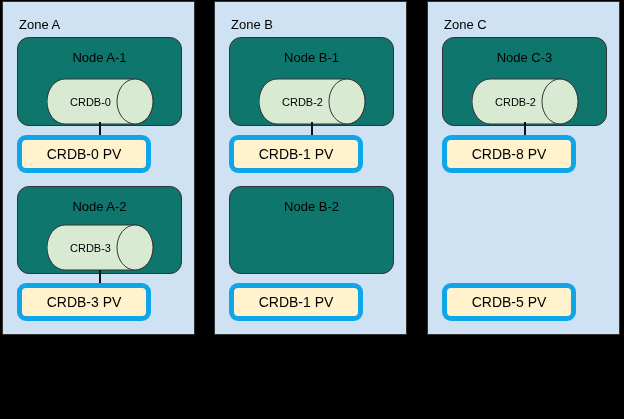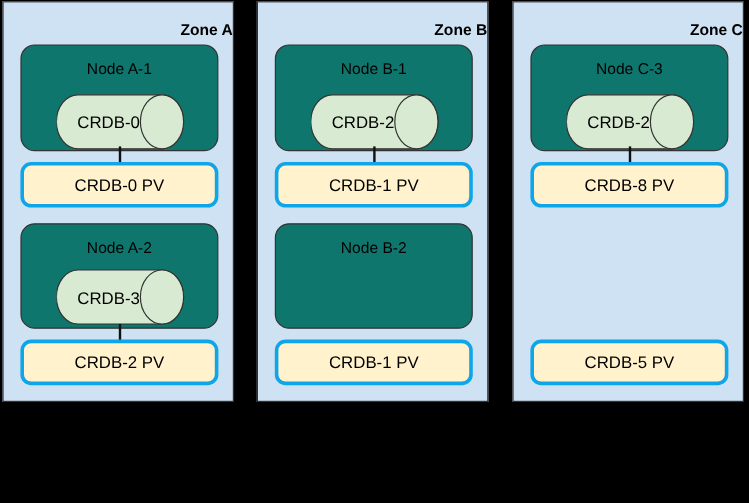--- a/index.html
+++ b/index.html
@@ -24,26 +24,25 @@
     border: 1px solid #333333;
     box-sizing: border-box;
   }
   .zone.z0 { left: 2px; }
   .zone.z1 { left: 214px; }
   .zone.z2 { left: 427px; }
 
   .zone-label {
     position: absolute;
     top: 14px;
-    left: 0;
+    left: 16px;
     width: 100%;
-    text-align: right;
+    text-align: left;
     font-size: 13px;
     line-height: 18px;
-    font-weight: bold;
   }
   .node {
     position: absolute;
     left: 14px;
     width: 165px;
     background: #0f766e;
     border: 1px solid #333333;
     border-radius: 12px;
     box-sizing: border-box;
   }
@@ -70,37 +69,37 @@
   .cyl-body { fill: #d9ead3; stroke: #333333; stroke-width: 1; }
   .cyl-label {
     position: absolute;
     top: 0;
     left: 0;
     right: 20px;
     height: 100%;
     display: flex;
     align-items: center;
     justify-content: center;
-    font-size: 14px;
+    font-size: 11px;
   }
   .connector {
     position: absolute;
     left: 96px;
     width: 2px;
     background: #111111;
   }
   .connector.c1 { top: 120px; height: 14px; }
   .connector.c2 { top: 268px; height: 14px; }
   .pv {
     position: absolute;
     left: 14px;
-    width: 165px;
+    width: 134px;
     height: 38px;
     background: #fff2cc;
-    border: 3px solid #0ea5e9;
+    border: 5px solid #0ea5e9;
     border-radius: 9px;
     box-sizing: border-box;
     display: flex;
     align-items: center;
     justify-content: center;
     font-size: 14px;
   }
   .pv.p1 { top: 133px; }
   .pv.p2 { top: 281px; }
 </style>
@@ -127,21 +126,21 @@
     <div class="node-label">Node A-2</div>
     <div class="cylinder">
       <svg width="107" height="47" viewBox="0 0 107 47">
         <path class="cyl-body" d="M 18 1 L 88 1 A 18 22.5 0 0 1 88 46 L 18 46 A 18 22.5 0 0 1 18 1 Z"></path>
         <ellipse class="cyl-body" cx="88" cy="23.5" rx="18" ry="22.5"></ellipse>
       </svg>
       <div class="cyl-label">CRDB-3</div>
     </div>
   </div>
   <div class="connector c2"></div>
-  <div class="pv p2">CRDB-2 PV</div>
+  <div class="pv p2">CRDB-3 PV</div>
 </div>
 
 <div class="zone z1">
   <div class="zone-label">Zone B</div>
 
   <div class="node n1">
     <div class="node-label">Node B-1</div>
     <div class="cylinder">
       <svg width="107" height="47" viewBox="0 0 107 47">
         <path class="cyl-body" d="M 18 1 L 88 1 A 18 22.5 0 0 1 88 46 L 18 46 A 18 22.5 0 0 1 18 1 Z"></path>

